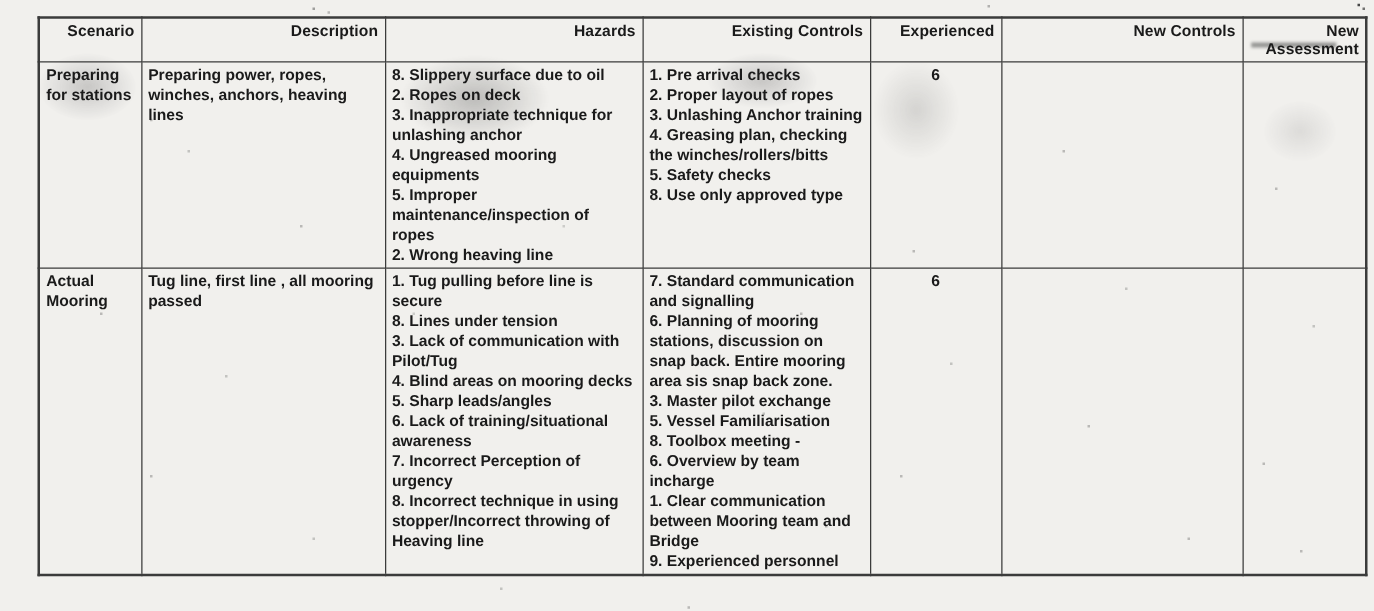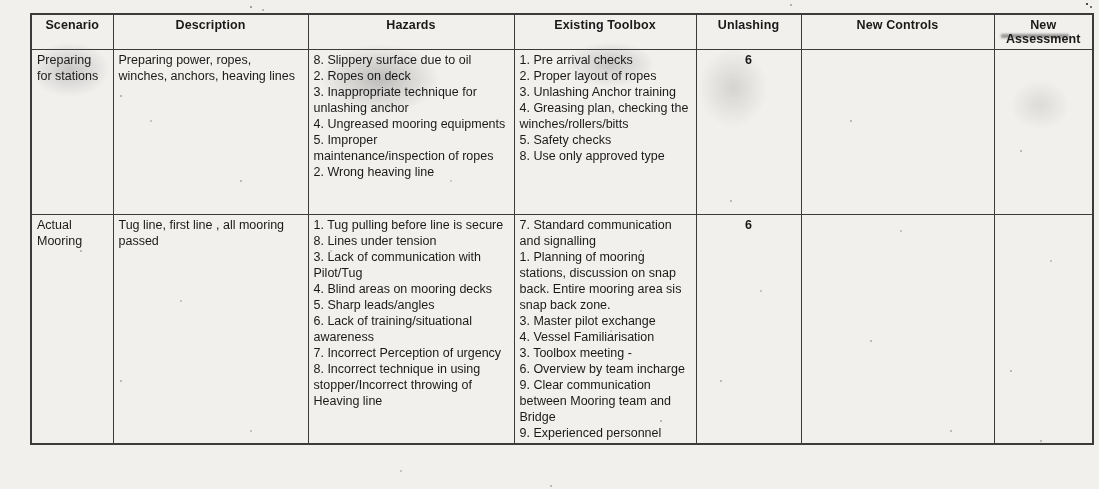--- a/index.html
+++ b/index.html
@@ -52,23 +52,24 @@
     border-collapse: collapse; table-layout: fixed;
     border: 2px solid #3b3b3b;
   }
   .risk th, .risk td {
     border: 1.6px solid #3b3b3b;
     vertical-align: top;
     padding: 2px 5px 2px 5px;
     font-size: 12.5px;
     line-height: 16px;
     overflow: hidden;
+    font-weight: bold;
   }
   .risk thead th {
-    text-align: center;
+    text-align: right;
     font-weight: bold;
     height: 28px;
     line-height: 13.5px;
     padding-top: 4px;
     letter-spacing: 0.1px;
   }
   .risk tbody tr.row-0 { height: 165px; }
   .risk tbody tr.row-1 { height: 221px; }
   .risk td.center { text-align: center; font-weight: bold; }
   .col-scenario      { width: 82px;  }
@@ -98,22 +99,22 @@
     <col class="col-existing">
     <col class="col-assessment">
     <col class="col-newcontrols">
     <col class="col-newassessment">
   </colgroup>
   <thead>
     <tr>
       <th>Scenario</th>
       <th>Description</th>
       <th>Hazards</th>
-      <th>Existing Toolbox</th>
-      <th>Unlashing</th>
+      <th>Existing Controls</th>
+      <th>Experienced</th>
       <th>New Controls</th>
       <th>New Assessment</th>
     </tr>
   </thead>
   <tbody id="risk-body">
       <tr class="row-0">
         <td>Preparing for stations</td>
         <td>Preparing power, ropes, winches, anchors, heaving lines</td>
         <td>
           <div>8. Slippery surface due to oil</div>
@@ -143,26 +144,26 @@
           <div>8. Lines under tension</div>
           <div>3. Lack of communication with Pilot/Tug</div>
           <div>4. Blind areas on mooring decks</div>
           <div>5. Sharp leads/angles</div>
           <div>6. Lack of training/situational awareness</div>
           <div>7. Incorrect Perception of urgency</div>
           <div>8. Incorrect technique in using stopper/Incorrect throwing of Heaving line</div>
         </td>
         <td>
           <div>7. Standard communication and signalling</div>
-          <div>1. Planning of mooring stations, discussion on snap back. Entire mooring area sis snap back zone.</div>
+          <div>6. Planning of mooring stations, discussion on snap back. Entire mooring area sis snap back zone.</div>
           <div>3. Master pilot exchange</div>
-          <div>4. Vessel Familiarisation</div>
-          <div>3. Toolbox meeting -</div>
+          <div>5. Vessel Familiarisation</div>
+          <div>8. Toolbox meeting -</div>
           <div>6. Overview by team incharge</div>
-          <div>9. Clear communication between Mooring team and Bridge</div>
+          <div>1. Clear communication between Mooring team and Bridge</div>
           <div>9. Experienced personnel</div>
         </td>
         <td class="center">6</td>
         <td></td>
         <td></td>
       </tr>
     </tbody>
 </table>
 
 </body></html>

